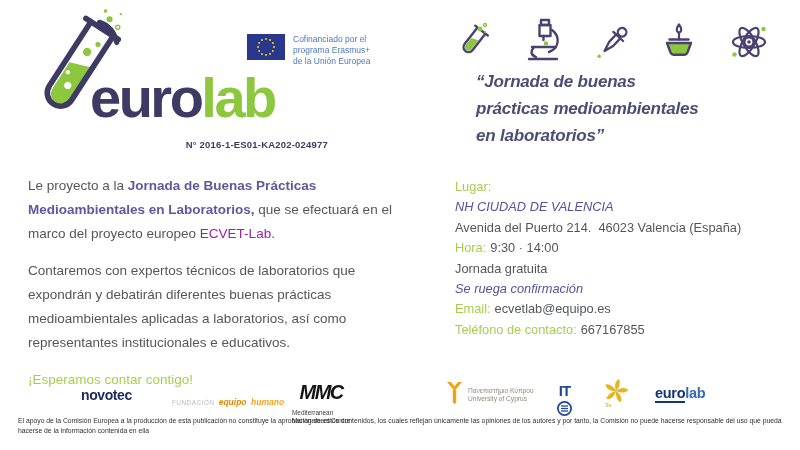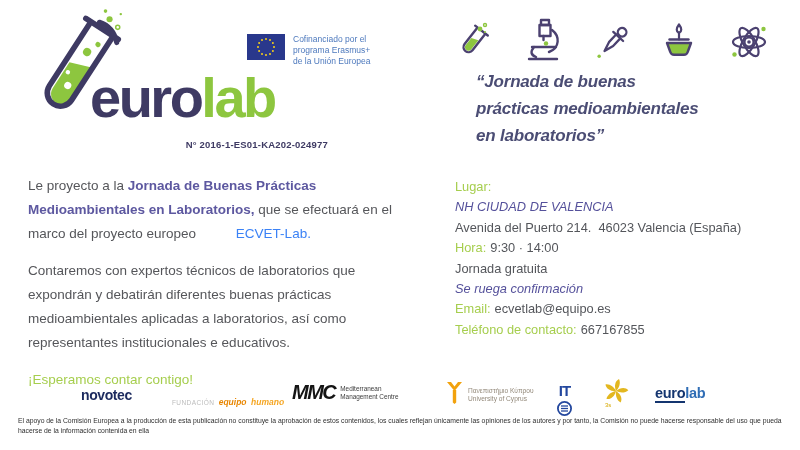--- a/index.html
+++ b/index.html
@@ -15,21 +15,21 @@
   .eu{position:absolute;left:209px;top:34px;display:flex;gap:8px;align-items:flex-start;padding-left:38px;}
   .eu-text{font-size:8.5px;line-height:11px;color:#4d79bd;}
   .projnum{position:absolute;left:168px;top:139px;width:160px;text-align:right;
            font-size:9.5px;font-weight:bold;color:#3e3a63;letter-spacing:.2px;}
 
   
   .intro{position:absolute;left:28px;top:174px;width:378px;font-size:13.5px;
          line-height:24px;color:#55565a;}
   .intro p{margin:0 0 13px 0;}
   .hl{color:#5d58a0;font-weight:bold;}
-  .grn{color:#3b82f6;margin-left:36px;}
+  .grn{color:#a21caf;}
   .closing{color:#a6ce4e;margin-top:-6px;}
 
   
   .hicons{position:absolute;left:448px;top:18px;width:326px;display:flex;
           justify-content:space-between;align-items:flex-end;}
   .title{position:absolute;left:476px;top:68px;font-size:17px;font-weight:bold;
          font-style:italic;color:#4b4d74;line-height:27px;letter-spacing:-.2px;}
 
   
   .details{position:absolute;left:455px;top:177px;font-size:12.8px;line-height:20.4px;
@@ -39,21 +39,21 @@
   .addr{white-space:pre-wrap;}
 
   
   .partner{position:absolute;}
   .p-novotec{left:81px;top:387px;font-size:14px;font-weight:bold;color:#1c2a5e;
              letter-spacing:-.4px;}
   .p-feh{left:172px;top:391px;white-space:nowrap;}
   .feh-pre{font-size:6.5px;color:#bcbcbc;letter-spacing:.4px;}
   .feh-a{font-size:8.5px;font-weight:bold;font-style:italic;color:#e88600;}
   .feh-b{font-size:8.5px;font-weight:bold;font-style:italic;color:#f5a623;}
-  .p-mmc{left:292px;top:381px;display:flex;align-items:center;gap:5px;}
+  .p-mmc{left:292px;top:381px;display:flex;align-items:center;gap:5px;flex-direction:column;}
   .mmc-abbr{font-size:20px;font-style:italic;font-weight:600;color:#141414;
             letter-spacing:-1.5px;}
   .mmc-name{font-size:6.4px;line-height:7.6px;color:#3c3c3c;}
   .p-ucy{left:446px;top:381px;display:flex;align-items:center;gap:5px;}
   .ucy-name{font-size:6.6px;line-height:8.2px;color:#93897a;}
   .p-itc{left:556px;top:382px;display:flex;align-items:center;gap:1px;flex-direction:column;}
   .itc-it{font-size:15px;font-weight:bold;color:#23479e;letter-spacing:-1px;}
   .p-3s{left:603px;top:378px;width:28px;height:30px;}
   .threes-txt{position:absolute;left:2px;bottom:0;font-size:6px;color:#d7a900;}
   .p-eurolab{left:655px;top:385px;font-size:14.5px;font-weight:800;letter-spacing:-.3px;

